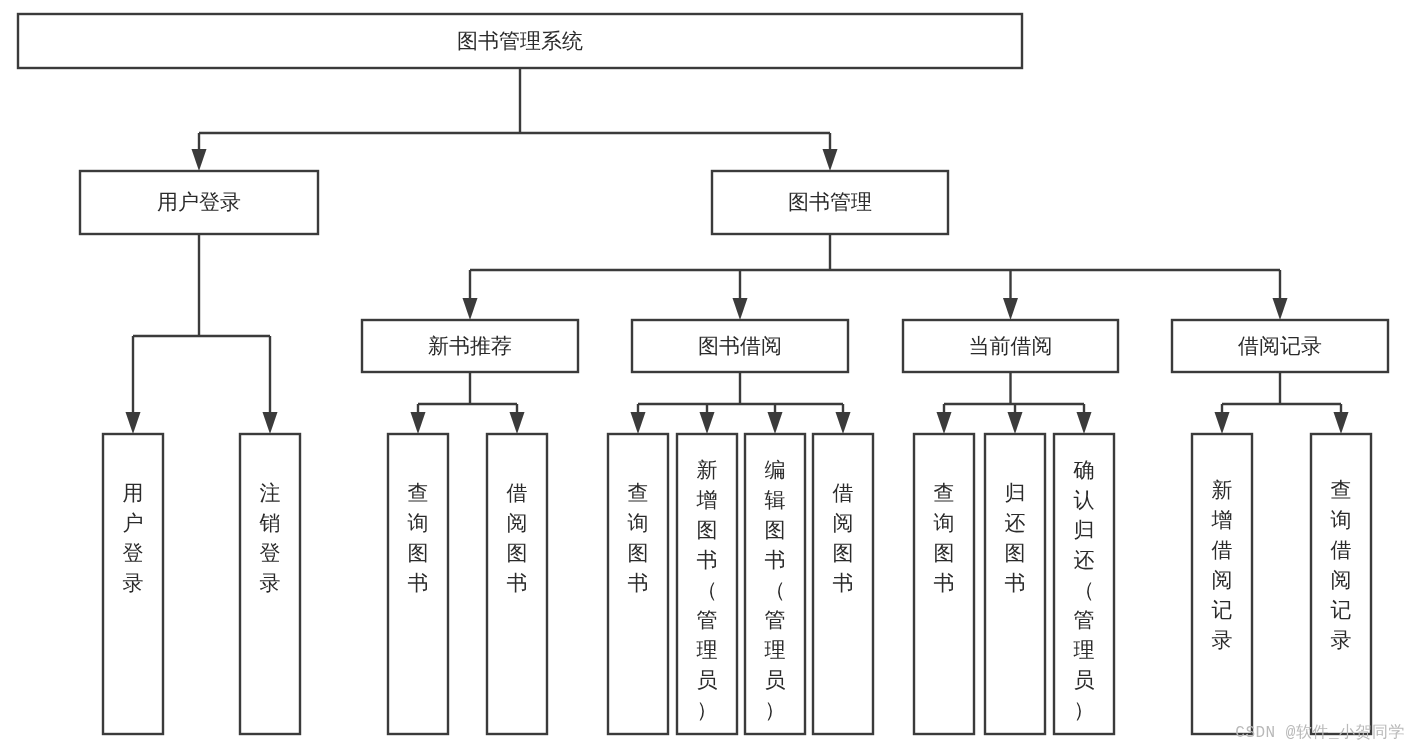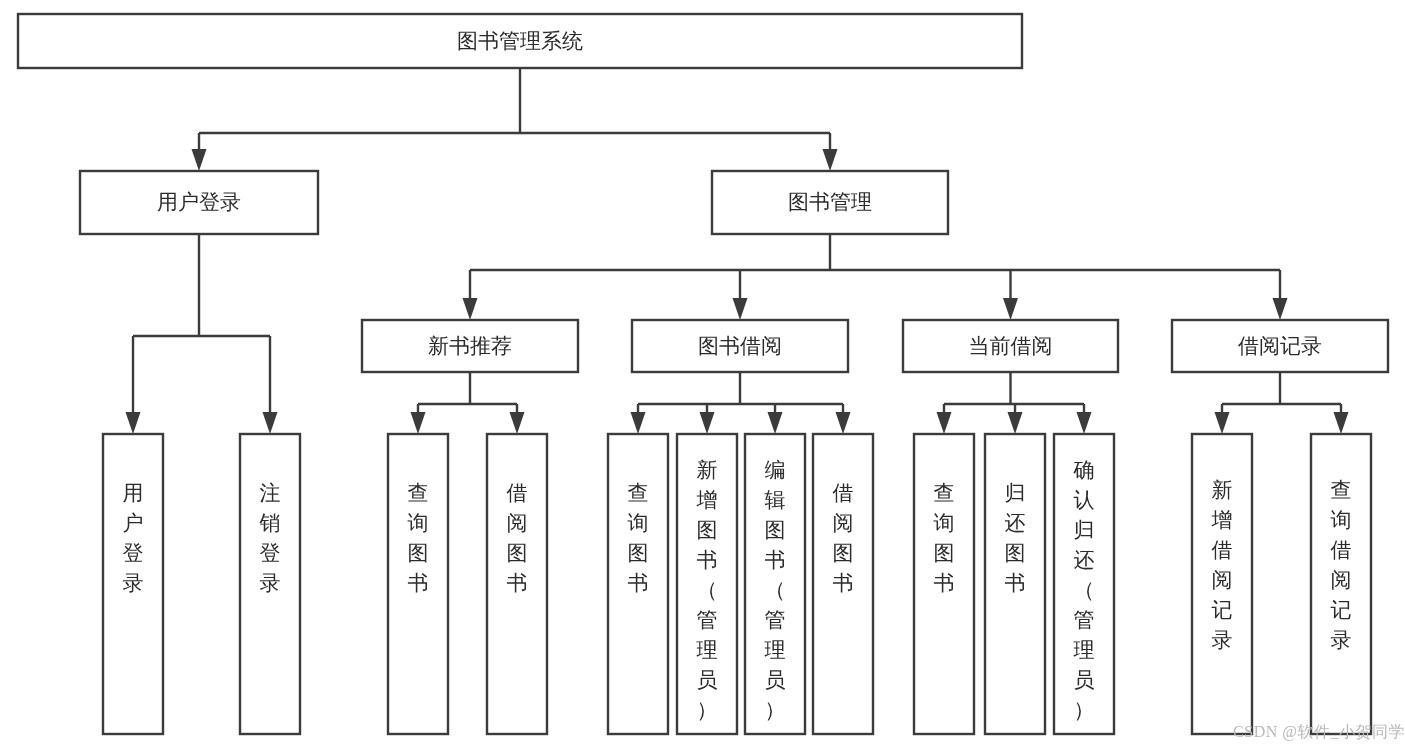--- a/index.html
+++ b/index.html
@@ -58,21 +58,21 @@
     font-size: 21px;
     fill: #2b2b2b;
     text-anchor: middle;
     dominant-baseline: middle;
     white-space: pre;
   }
   .watermark-text {
     position: absolute;
     right: 10px;
     bottom: 4px;
-    font-family: Liberation Serif, serif;
+    font-family: Liberation Mono, monospace;
     font-size: 16px;
     color: #b9b9b9;
     letter-spacing: 0.5px;
     user-select: none;
     pointer-events: none;
   }
 </style>
 </head>
 <body>
 

